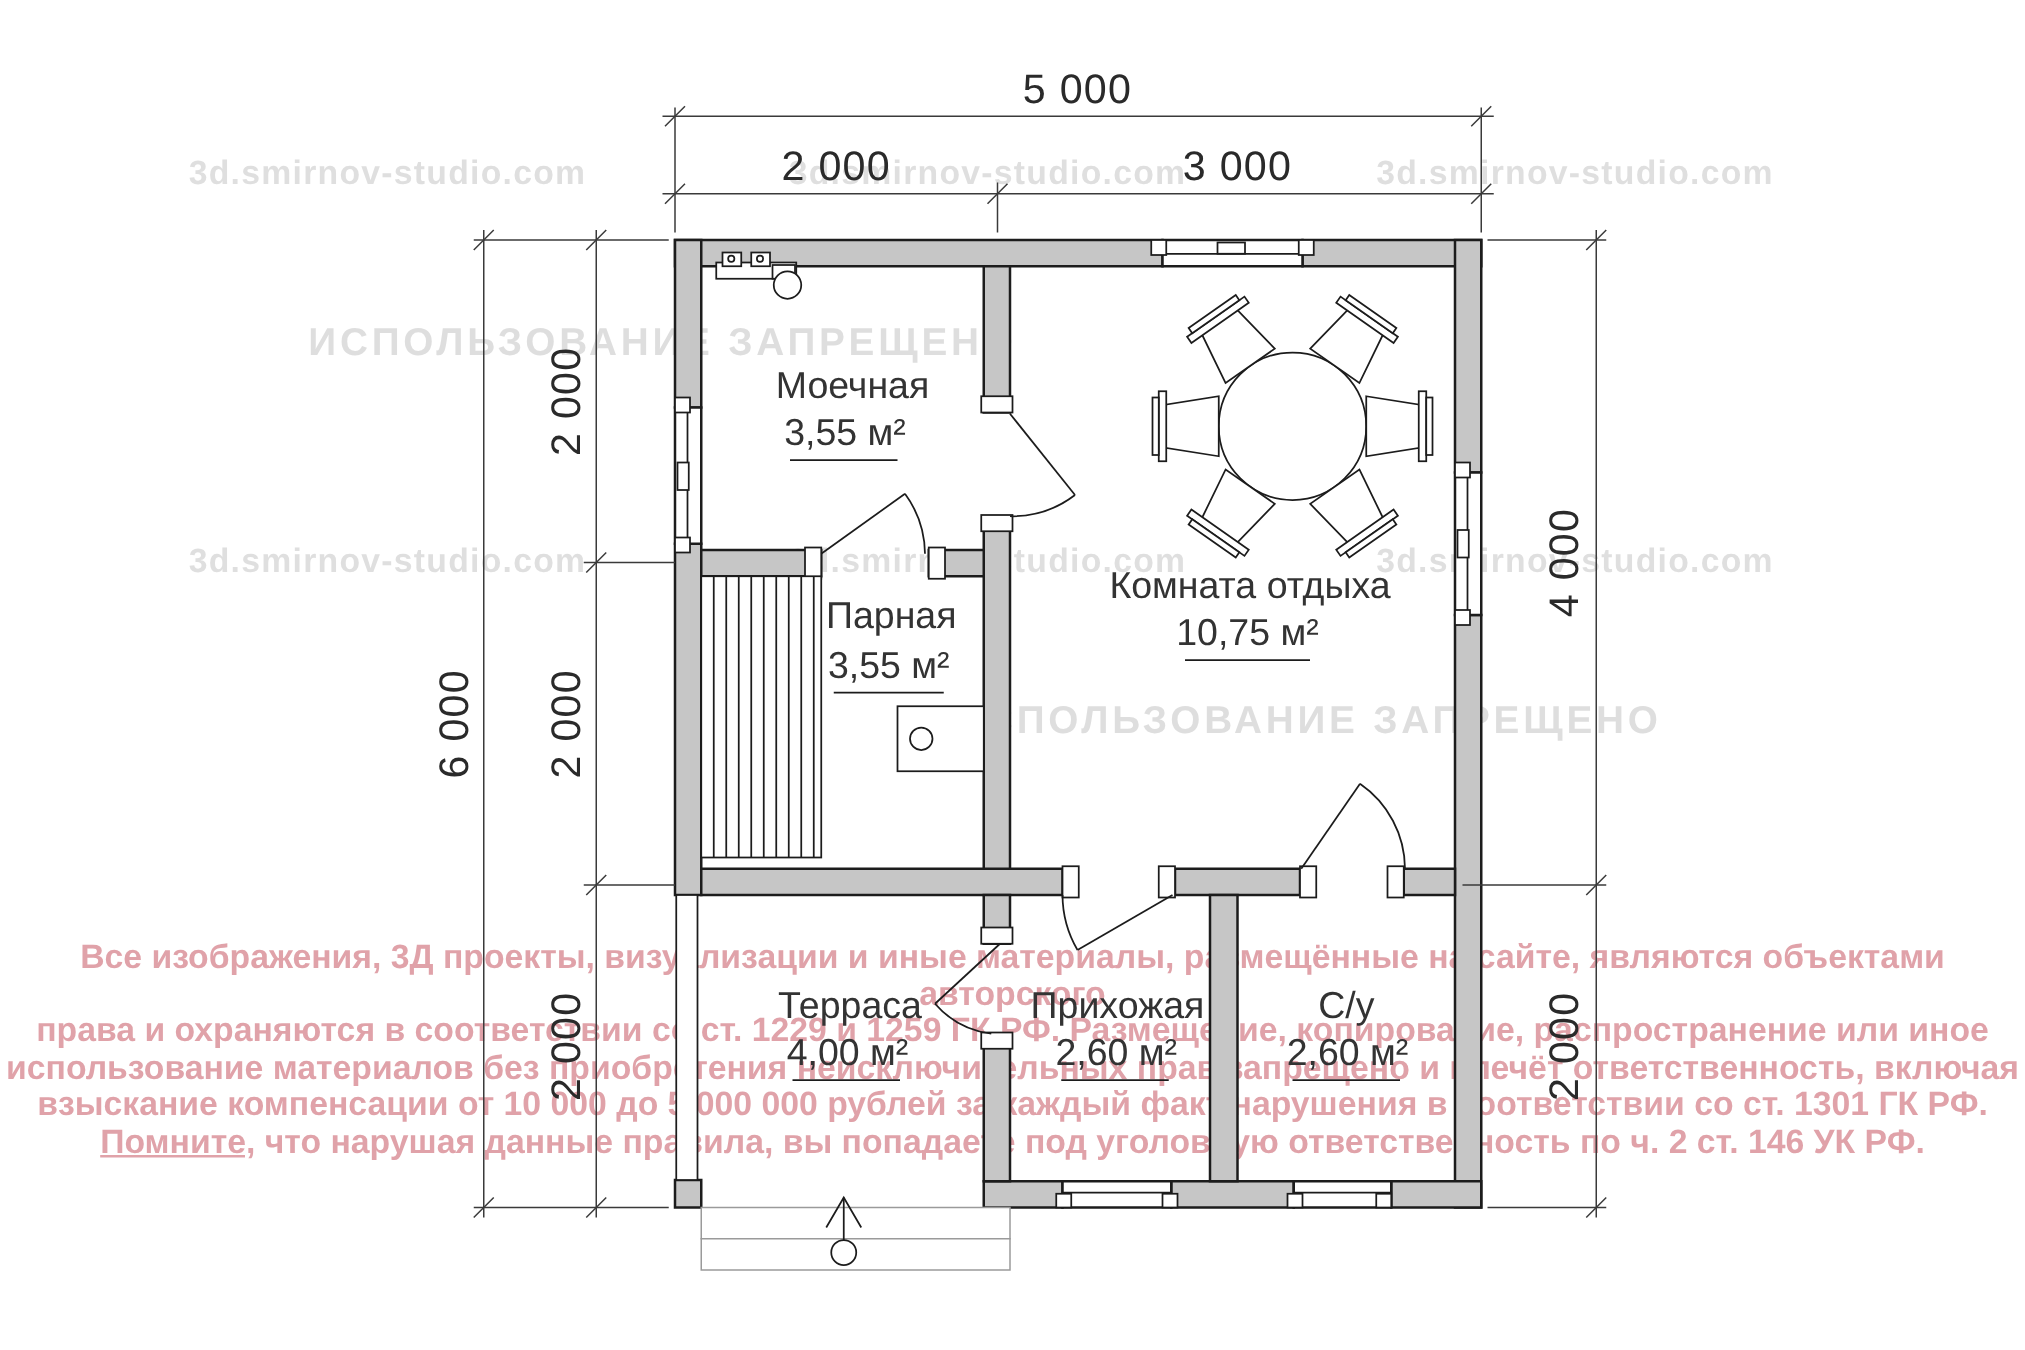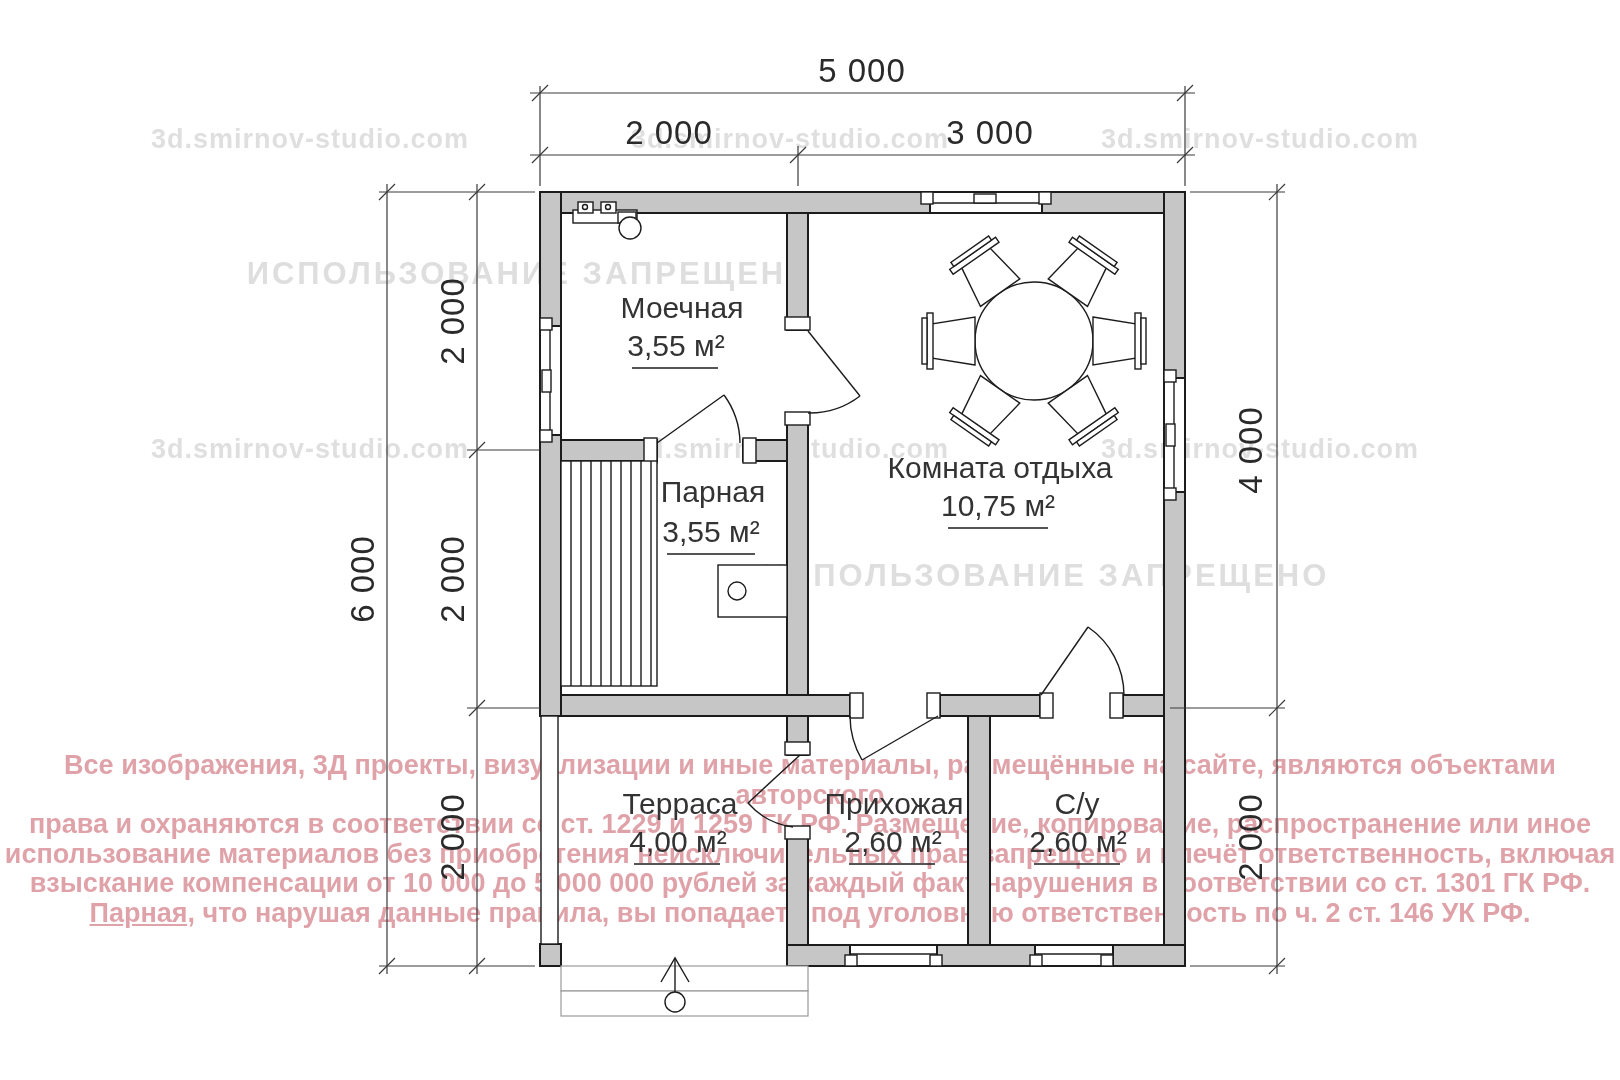--- a/index.html
+++ b/index.html
@@ -44,21 +44,21 @@
   <div class="wm-site" style="left:1260px;top:449px">3d.smirnov-studio.com</div>
 
   <div class="wm-forbidden" style="left:530px;top:274px">ИСПОЛЬЗОВАНИЕ ЗАПРЕЩЕНО</div>
   <div class="wm-forbidden" style="left:1046px;top:576px">ИСПОЛЬЗОВАНИЕ ЗАПРЕЩЕНО</div>
 
   <div class="copyright">
     <div>Все изображения, 3Д проекты, визуализации и иные материалы, размещённые на сайте, являются объектами авторского</div>
     <div>права и охраняются в соответствии со ст. 1229 и 1259 ГК РФ. Размещение, копирование, распространение или иное</div>
     <div>использование материалов без приобретения неисключительных прав запрещено и влечёт ответственность, включая</div>
     <div>взыскание компенсации от 10 000 до 5 000 000 рублей за каждый факт нарушения в соответствии со ст. 1301 ГК РФ.</div>
-    <div><span class="u">Парная,</span><span> что нарушая данные правила, вы попадаете под уголовную ответственность по ч. 2 ст. 146 УК РФ.</span></div>
+    <div><span class="u">Помните,</span><span> что нарушая данные правила, вы попадаете под уголовную ответственность по ч. 2 ст. 146 УК РФ.</span></div>
   </div>
 
   <svg class="plan" width="1620" height="1080" viewBox="0 0 1620 1080">
     <defs>
       <g id="chair">
         <path class="thinwhite" d="M 59 -24 L 103 -17 L 103 17 L 59 24 Z"></path>
         <rect class="thinwhite" x="101" y="-28" width="6" height="56"></rect>
         <rect class="thinwhite" x="107" y="-23" width="5" height="46"></rect>
       </g>
     </defs>

